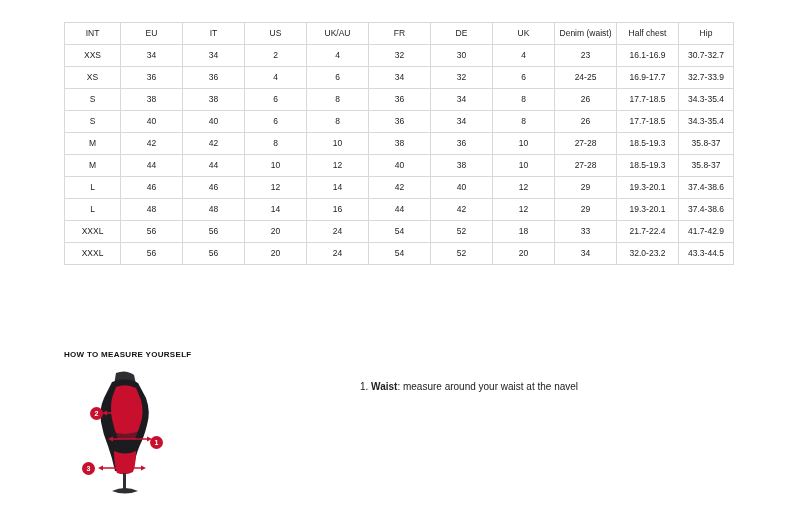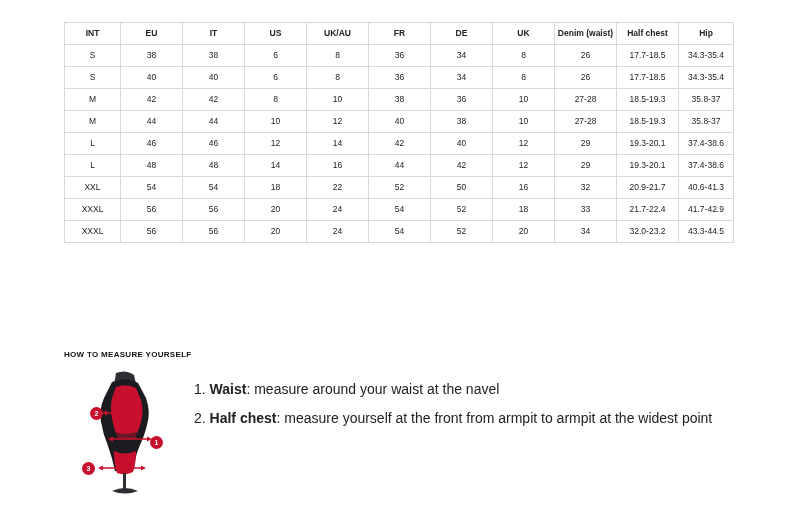--- a/index.html
+++ b/index.html
@@ -39,21 +39,21 @@
     height: 21px;
     text-align: center;
     vertical-align: middle;
     font-size: 8.5px;
     font-weight: normal;
     color: #222;
     padding: 0 2px;
     line-height: 1.1;
   }
   table.size-table th {
-    font-weight: bold;
+    font-weight: normal;
   }
   
   col.c0 { width: 56px; }
   col.c1 { width: 62px; }
   col.c2 { width: 62px; }
   col.c3 { width: 62px; }
   col.c4 { width: 62px; }
   col.c5 { width: 62px; }
   col.c6 { width: 62px; }
   col.c7 { width: 62px; }
@@ -85,24 +85,25 @@
     position: relative;
     height: 130px;
     flex: 0 0 120px;
   }
   .text-col {
     flex: 1 1 auto;
     padding-top: 12px;
     padding-left: 10px;
   }
   .measure-line {
-    font-size: 14px;
+    font-size: 10px;
     color: #222;
     margin-bottom: 12px;
     line-height: 1.2;
+    text-align: center;
   }
   .measure-line b { font-weight: bold; }
 
   
   .figure-col svg { position: absolute; left: 0; top: 0; }
 
   .badge {
     position: absolute;
     width: 13px;
     height: 13px;
@@ -148,20 +149,46 @@
           <th>FR</th>
           <th>DE</th>
           <th>UK</th>
           <th>Denim (waist)</th>
           <th>Half chest</th>
           <th>Hip</th>
         </tr>
       </thead>
       <tbody>
         <tr>
+          <td>XXS</td>
+          <td>34</td>
+          <td>34</td>
+          <td>2</td>
+          <td>4</td>
+          <td>32</td>
+          <td>30</td>
+          <td>4</td>
+          <td>23</td>
+          <td>16.1-16.9</td>
+          <td>30.7-32.7</td>
+        </tr>
+        <tr>
+          <td>XS</td>
+          <td>36</td>
+          <td>36</td>
+          <td>4</td>
+          <td>6</td>
+          <td>34</td>
+          <td>32</td>
+          <td>6</td>
+          <td>24-25</td>
+          <td>16.9-17.7</td>
+          <td>32.7-33.9</td>
+        </tr>
+        <tr>
           <td>S</td>
           <td>38</td>
           <td>38</td>
           <td>6</td>
           <td>8</td>
           <td>36</td>
           <td>34</td>
           <td>8</td>
           <td>26</td>
           <td>17.7-18.5</td>
@@ -226,33 +253,20 @@
           <td>14</td>
           <td>16</td>
           <td>44</td>
           <td>42</td>
           <td>12</td>
           <td>29</td>
           <td>19.3-20.1</td>
           <td>37.4-38.6</td>
         </tr>
         <tr>
-          <td>XXL</td>
-          <td>54</td>
-          <td>54</td>
-          <td>18</td>
-          <td>22</td>
-          <td>52</td>
-          <td>50</td>
-          <td>16</td>
-          <td>32</td>
-          <td>20.9-21.7</td>
-          <td>40.6-41.3</td>
-        </tr>
-        <tr>
           <td>XXXL</td>
           <td>56</td>
           <td>56</td>
           <td>20</td>
           <td>24</td>
           <td>54</td>
           <td>52</td>
           <td>18</td>
           <td>33</td>
           <td>21.7-22.4</td>
@@ -318,22 +332,18 @@
         <div class="badge badge-1">1</div>
         <div class="badge badge-2">2</div>
         <div class="badge badge-3">3</div>
       </div>
 
       <div class="text-col">
         <div class="measure-line">
           <span>1.</span>
           <b>Waist</b><span>: measure around your waist at the navel</span>
         </div>
-        <div class="measure-line">
-          <span>2.</span>
-          <b>Half chest</b><span>: measure yourself at the front from armpit to armpit at the widest point</span>
-        </div>
       </div>
 
     </div>
   </div>
 
 </div>
 
 </body></html>

